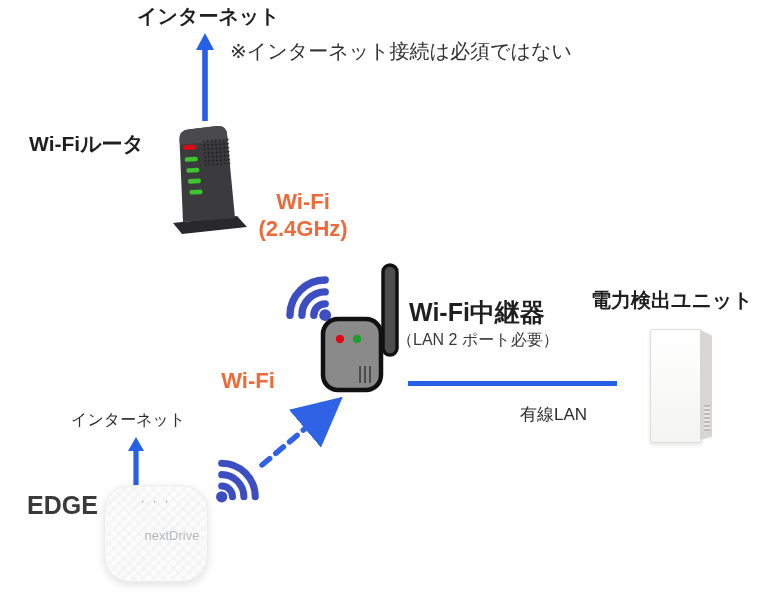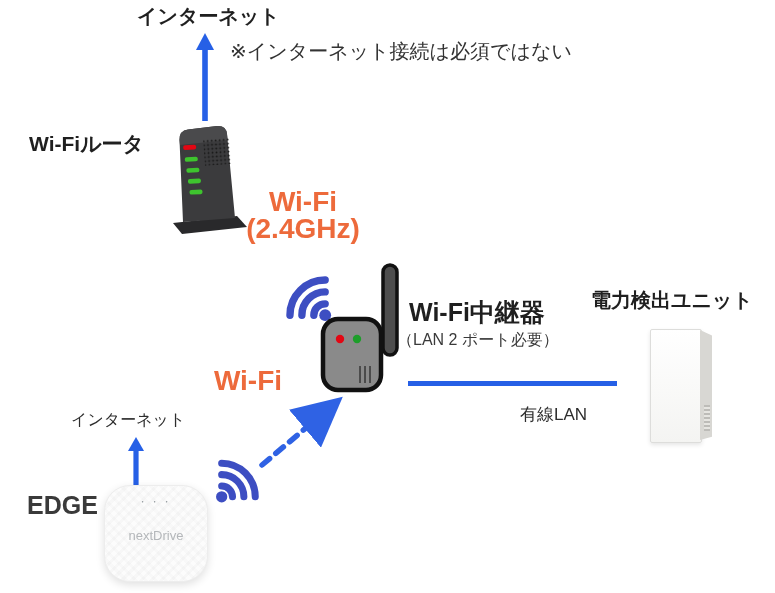--- a/index.html
+++ b/index.html
@@ -3,38 +3,38 @@
 <meta charset="utf-8">
 <style>
   html,body{margin:0;padding:0;background:#ffffff;}
   #canvas{
     position:relative;width:775px;height:593px;background:#ffffff;overflow:hidden;
     font-family:"Liberation Sans","DejaVu Sans",sans-serif;color:#222;padding-left:23px;
   }
   .abs{position:absolute;}
   .lbl-bold{font-weight:bold;color:#1f1f1f;white-space:nowrap;}
   .lbl{color:#333;white-space:nowrap;}
-  .orange{color:#ed6a3b;font-weight:bold;font-size:28px;line-height:27px;text-align:center;white-space:nowrap;}
+  .orange{color:#ed6a3b;font-weight:bold;font-size:22px;line-height:27px;text-align:center;white-space:nowrap;}
   .bluebar{background:#2660e6;}
   
   .router-svg{display:block;}
   
   .repeater-svg{display:block;}
   
   .power{width:62px;height:112px;}
   .power .front{position:absolute;left:0;top:0;width:50px;height:112px;background:linear-gradient(180deg,#ffffff,#f4f4f2);border:1px solid #dddddb;border-radius:2px;box-shadow:0 2px 4px rgba(0,0,0,.10);}
   .power .side{position:absolute;right:0;top:1px;width:12px;height:110px;background:#d8d7d3;clip-path:polygon(0 0,100% 5%,100% 97%,0 100%);}
   .power .tag{position:absolute;right:2px;bottom:10px;width:6px;height:26px;background:repeating-linear-gradient(180deg,#bdbcb8 0 2px,#e6e5e1 2px 4px);}
   
   .edge-device{width:102px;height:95px;border-radius:26px;border:1px solid #ededed;
     background:#fcfcfc;
     background-image:repeating-linear-gradient(135deg,rgba(0,0,0,0.02) 0 3px,rgba(255,255,255,0) 3px 7px),repeating-linear-gradient(45deg,rgba(0,0,0,0.015) 0 3px,rgba(255,255,255,0) 3px 7px);
     box-shadow:0 3px 8px rgba(0,0,0,.12);}
   .edge-dots{position:absolute;top:10px;left:0;width:100%;text-align:center;color:#8e9599;font-size:9px;letter-spacing:3px;}
-  .edge-brand{position:absolute;top:42px;left:0;width:100%;text-align:center;color:#b4b7ba;font-size:13px;}
+  .edge-brand{position:absolute;top:42px;left:16px;width:100%;text-align:center;color:#b4b7ba;font-size:13px;}
   .mirror{transform:scaleX(-1);}
 </style>
 </head>
 <body>
 
 <div id="canvas">
 
   <div class="abs lbl-bold" style="left:137px;top:3px;font-size:20px;">インターネット</div>
   <div class="abs lbl" style="left:230px;top:38px;font-size:20px;">※インターネット接続は必須ではない</div>
 

